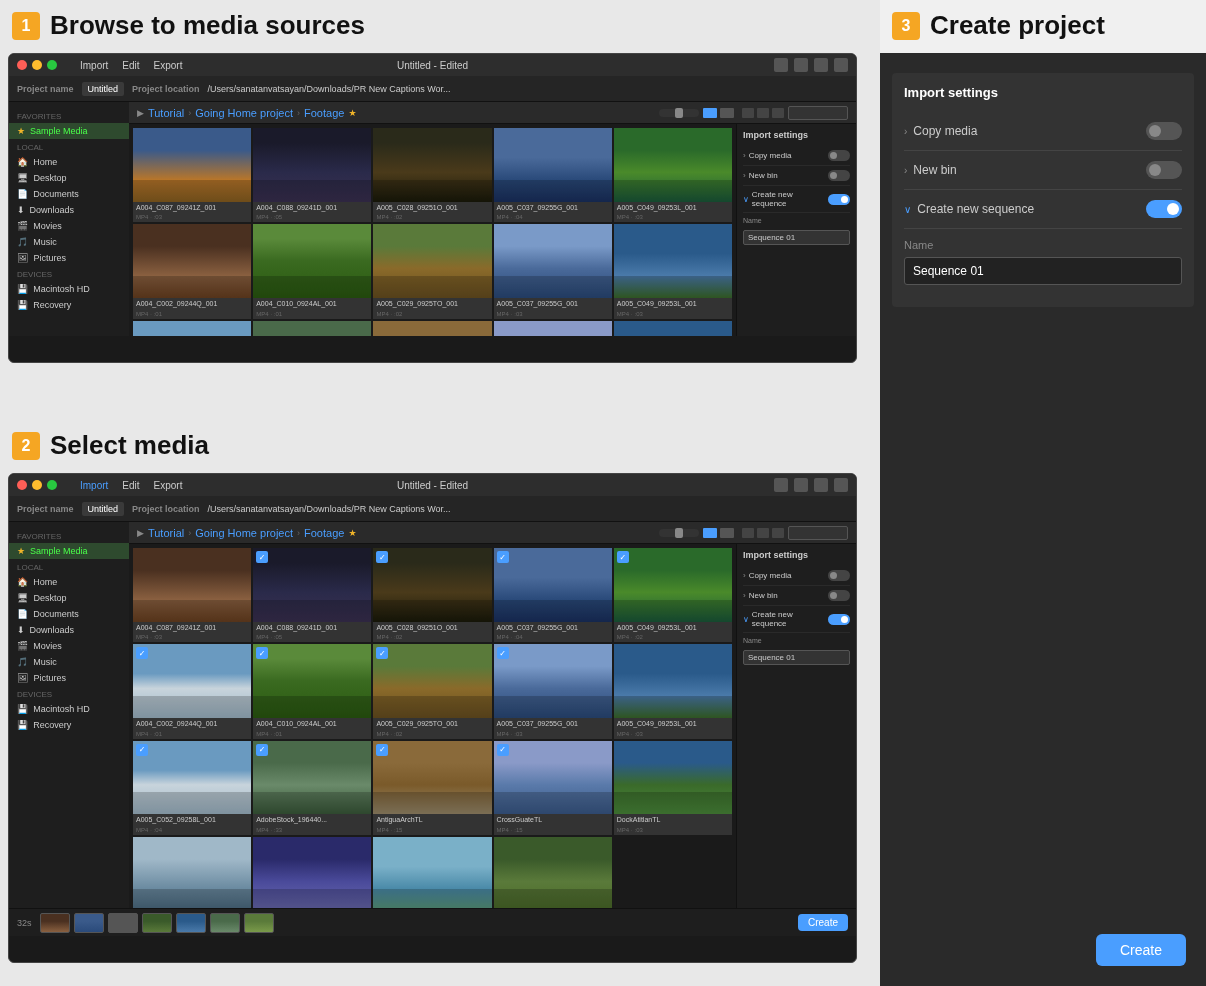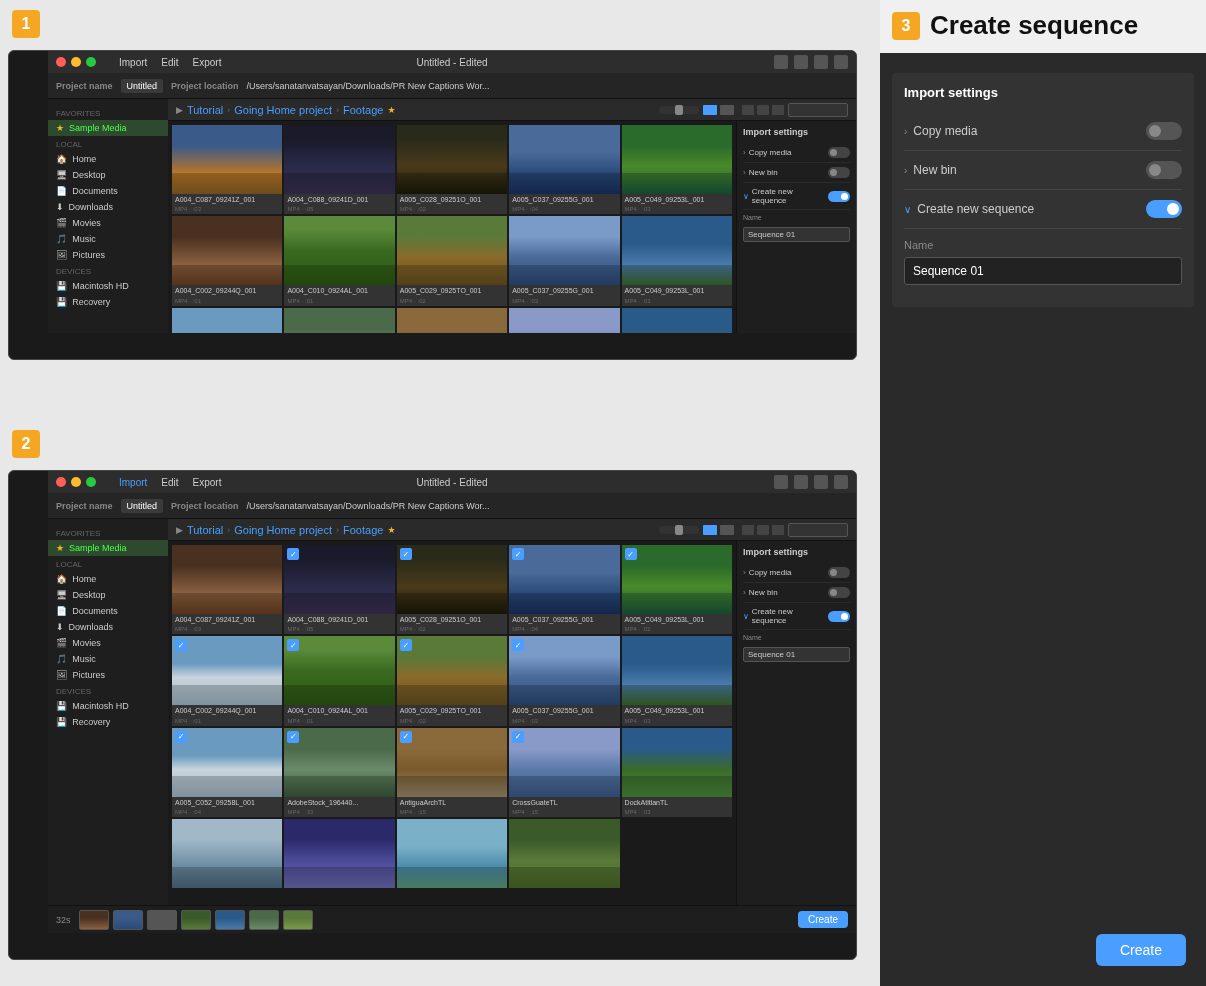--- a/index.html
+++ b/index.html
@@ -30,21 +30,20 @@
     
     .section2 { position: absolute; top: 420px; left: 0; width: 865px; height: 566px; }
 
     
     .premiere-window {
       background: #1a1a1a;
       border: 1px solid #444;
       border-radius: 6px;
       overflow: hidden;
       margin: 4px 8px 4px 8px;
-      padding-left: 39px;
     }
 
     
     .title-bar {
       background: #2d2d2d;
       height: 22px;
       display: flex;
       align-items: center;
       padding: 0 8px;
       position: relative;
@@ -262,20 +261,21 @@
     .premiere-window-large { height: 490px; }
   </style>
 </head>
 <body>
 
 <div class="left-panel">
 
   <div class="section1">
     <div class="step-title section-bg">
       <span class="step-badge orange">1</span>
+      <span>Browse to media sources</span>
     </div>
 
     <div class="premiere-window premiere-window-small">
 
       <div class="title-bar">
         <div class="traffic-lights">
           <div class="tl red"></div>
           <div class="tl yellow"></div>
           <div class="tl green"></div>
         </div>
@@ -502,20 +502,21 @@
             </div>
           </div>
         </div>
       </div>
     </div>
   </div>
 
   <div class="section2">
     <div class="step-title section-bg">
       <span class="step-badge orange2">2</span>
+      <span>Select media</span>
     </div>
 
     <div class="premiere-window premiere-window-large">
 
       <div class="title-bar">
         <div class="traffic-lights">
           <div class="tl red"></div>
           <div class="tl yellow"></div>
           <div class="tl green"></div>
         </div>
@@ -808,21 +809,21 @@
         <button class="create-btn">Create</button>
       </div>
     </div>
   </div>
 </div>
 
 <div class="right-panel">
 
   <div class="right-step-title">
     <span class="step-badge orange3">3</span>
-    <span style="font-size:26px;font-weight:bold;color:#111;">Create sequence</span>
+    <span style="font-size:26px;font-weight:bold;color:#111;">Create project</span>
   </div>
 
   <div style="padding: 12px;">
     <div class="import-settings-card">
       <div class="is-card-title">Import settings</div>
 
       <div class="is-row">
         <div class="is-row-left">
           <span class="is-arrow">›</span>
           <span class="is-label">Copy media</span>

